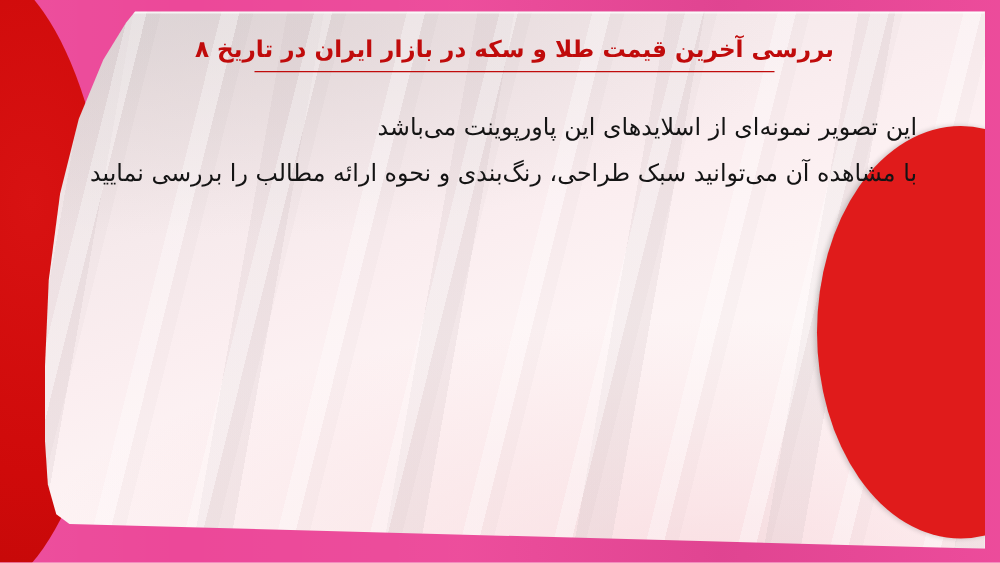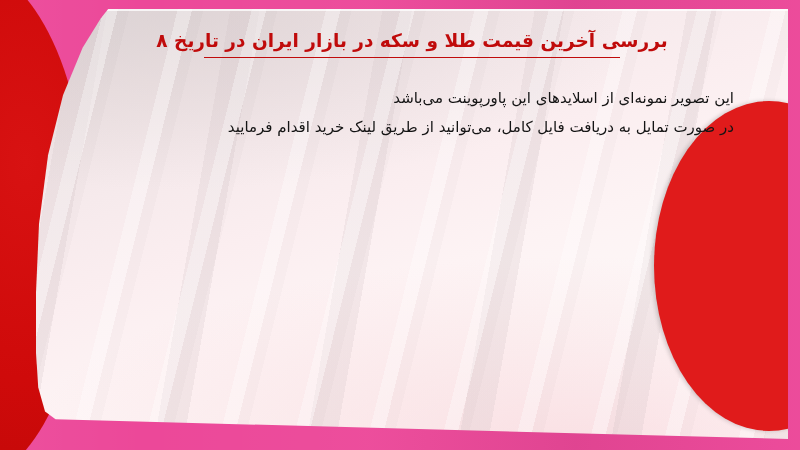--- a/index.html
+++ b/index.html
@@ -143,21 +143,21 @@
     width:416px;
     height:0;
     margin:2px auto 0 auto;
     border-top:1.6px solid #c00b0b;
   }
 
   .body {
     direction:rtl;
     text-align:right;
     color:#141414;
-    font-size:15px;
+    font-size:19px;
     line-height:1.95;
     margin-top:26px;
     padding-left:92px;
     padding-right:10px;
     font-weight:normal;
   }
   .body .line { white-space:nowrap; }
 
   
   .panel-top-gloss {
@@ -188,21 +188,21 @@
 
       <div class="content">
 
         <div class="title">
           <div>بررسی آخرین قیمت طلا و سکه در بازار ایران در تاریخ ۸</div>
         </div>
         <div class="title-rule"></div>
 
         <div class="body">
           <div class="line">این تصویر نمونه‌ای از اسلایدهای این پاورپوینت می‌باشد</div>
-          <div class="line">در صورت تمایل به دریافت فایل کامل، می‌توانید از طریق لینک خرید اقدام فرمایید</div>
+          <div class="line">با مشاهده آن می‌توانید سبک طراحی، رنگ‌بندی و نحوه ارائه مطالب را بررسی نمایید</div>
         </div>
 
       </div>
 
     </div>
   </div>
 
 </div>
 
 </body></html>

